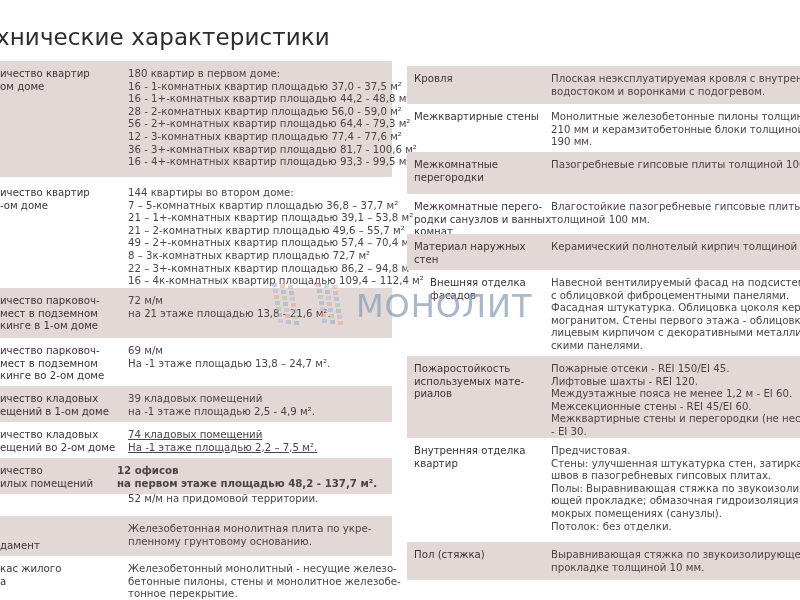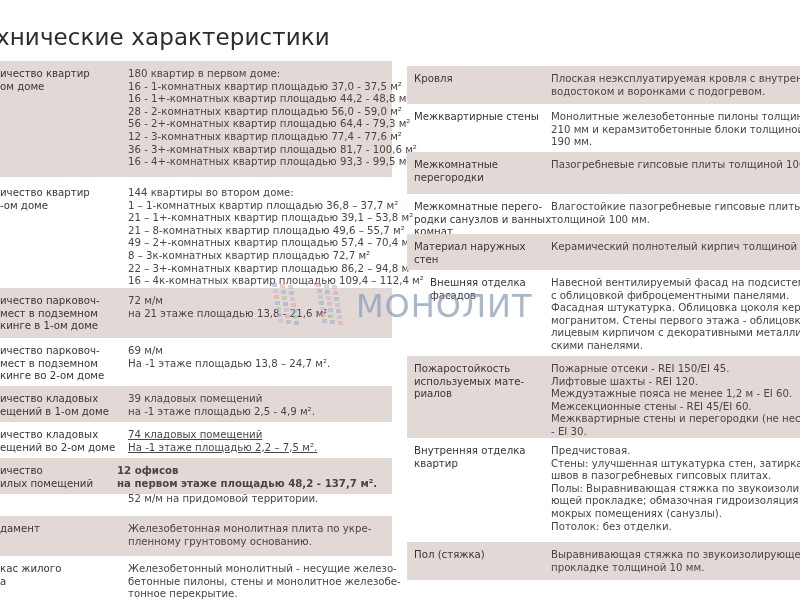--- a/index.html
+++ b/index.html
@@ -37,23 +37,23 @@
         <span class="line">16 - 4+-комнатных квартир площадью 93,3 - 99,5 м²</span>
       </div>
     </div>
     <div class="row" style="left: -10px; top: 180px; width: 402px; height: 108px;">
       <div class="lbl" style="left: 10px; top: 7px;">
         <span class="line">ичество квартир</span>
         <span class="line">-ом доме</span>
       </div>
       <div class="val" style="left: 138px; top: 7px;">
         <span class="line">144 квартиры во втором доме:</span>
-        <span class="line">1 – 1-комнатных квартир площадью 36,8 – 37,7 м²</span>
+        <span class="line">7 – 5-комнатных квартир площадью 36,8 – 37,7 м²</span>
         <span class="line">21 – 1+-комнатных квартир площадью 39,1 – 53,8 м²</span>
-        <span class="line">21 – 8-комнатных квартир площадью 49,6 – 55,7 м²</span>
+        <span class="line">21 – 2-комнатных квартир площадью 49,6 – 55,7 м²</span>
         <span class="line">49 – 2+-комнатных квартир площадью 57,4 – 70,4 м²</span>
         <span class="line">8 – 3к-комнатных квартир площадью 72,7 м²</span>
         <span class="line">22 – 3+-комнатных квартир площадью 86,2 – 94,8 м²</span>
         <span class="line">16 – 4к-комнатных квартир площадью 109,4 – 112,4 м²</span>
       </div>
     </div>
     <div class="row shade" style="left: -10px; top: 288px; width: 402px; height: 50px;">
       <div class="lbl" style="left: 10px; top: 7px;">
         <span class="line">ичество парковоч-</span>
         <span class="line"> мест в подземном</span>
@@ -104,21 +104,21 @@
         <span class="line">12 офисов</span>
         <span class="line">на первом этаже площадью 48,2 - 137,7 м².</span>
       </div>
     </div>
     <div class="row" style="left: -10px; top: 486px; width: 402px; height: 30px;">
       <div class="val" style="left: 138px; top: 7px;">
         <span class="line">52 м/м на придомовой территории.</span>
       </div>
     </div>
     <div class="row shade" style="left: -10px; top: 516px; width: 402px; height: 40px;">
-      <div class="lbl" style="left: 10px; top: 7px;">
+      <div class="lbl" style="left: 10px; top: 24px;">
         <span class="line">дамент</span>
       </div>
       <div class="val" style="left: 138px; top: 7px;">
         <span class="line">Железобетонная монолитная плита по укре-</span>
         <span class="line">пленному грунтовому основанию.</span>
       </div>
     </div>
     <div class="row" style="left: -10px; top: 556px; width: 402px; height: 44px;">
       <div class="lbl" style="left: 10px; top: 7px;">
         <span class="line">кас жилого</span>

